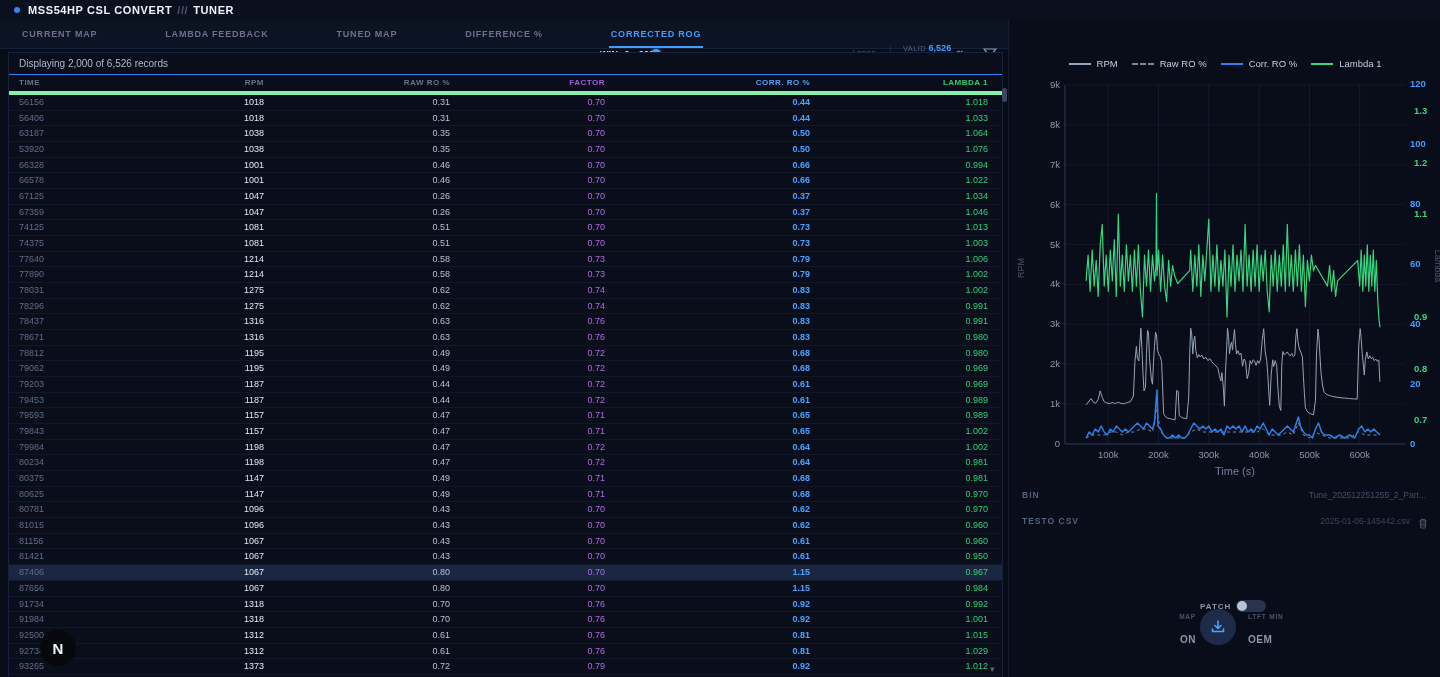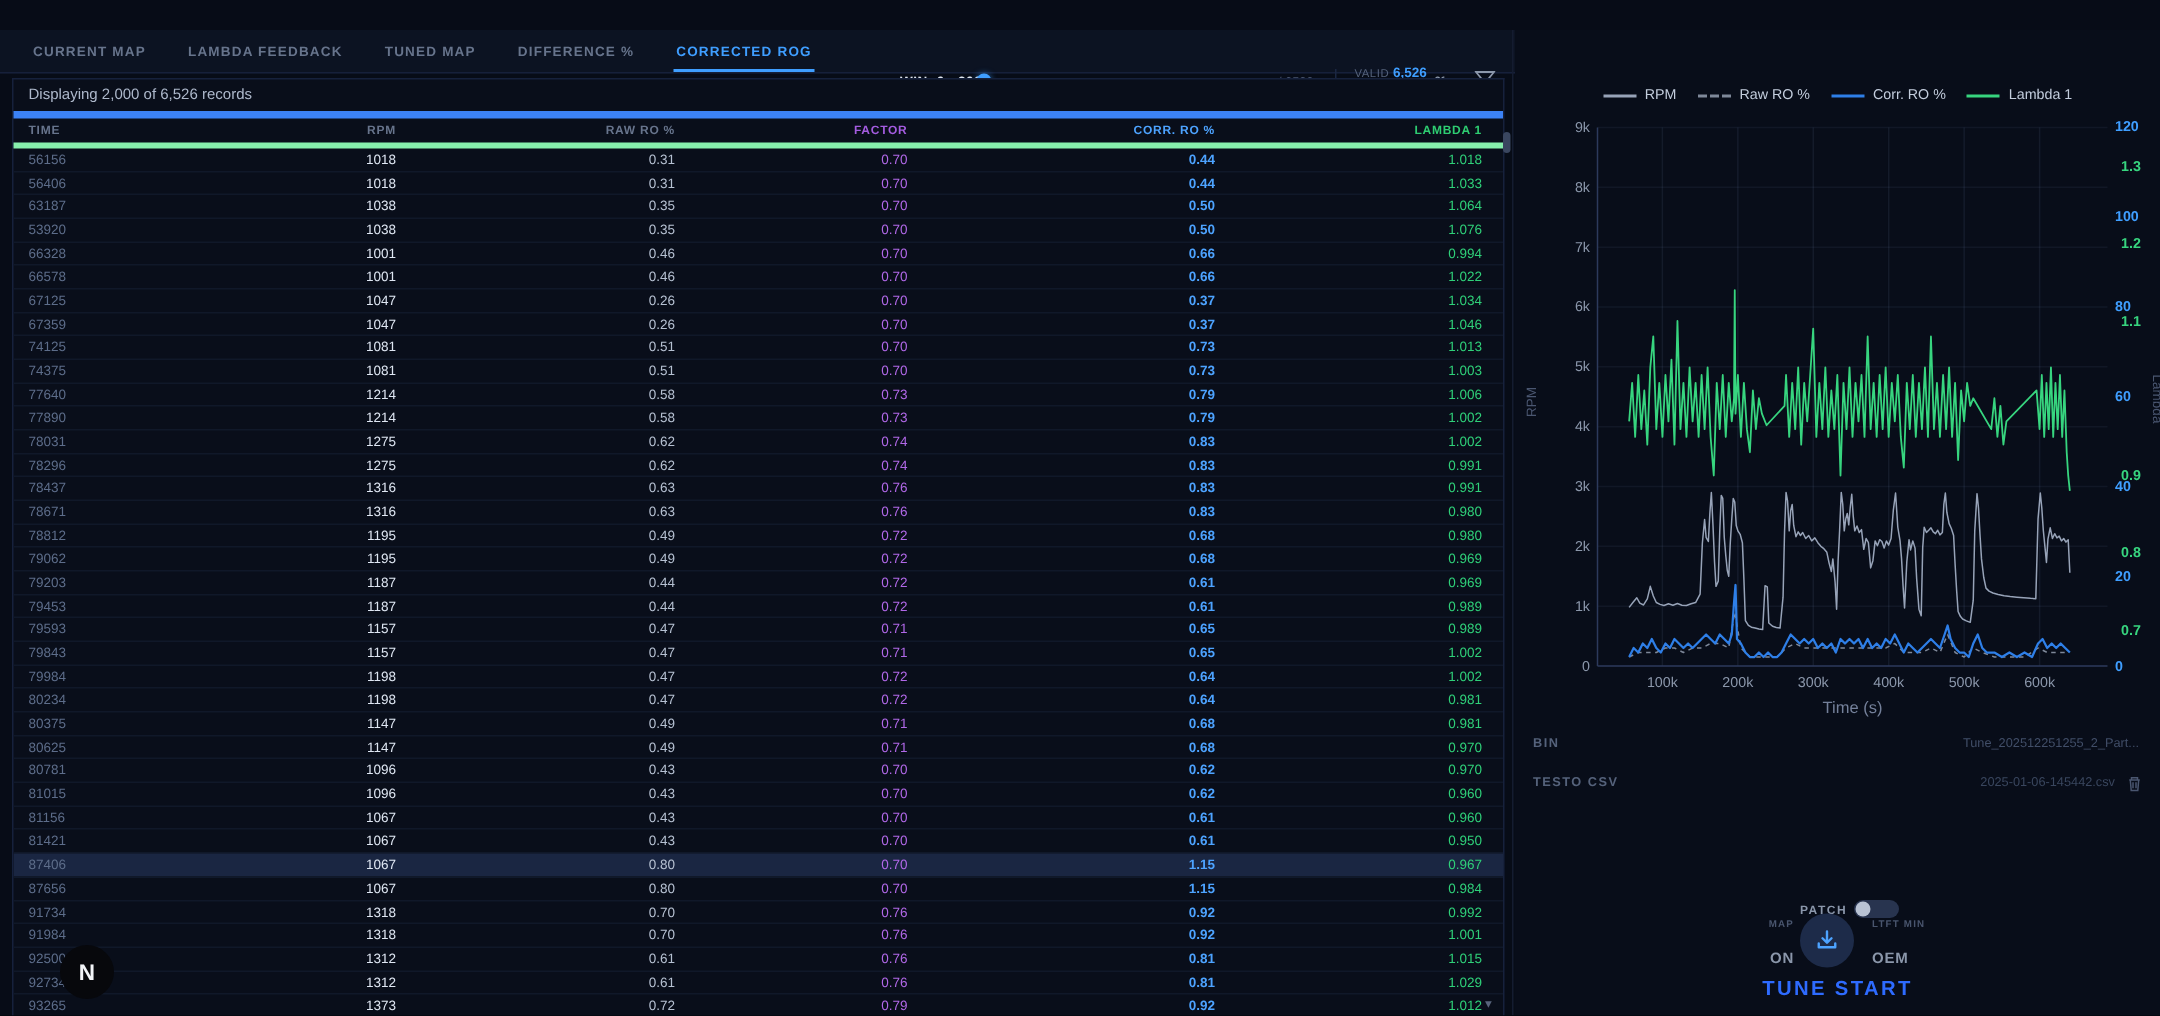--- a/index.html
+++ b/index.html
@@ -4,42 +4,42 @@
 <style>
   html,body{margin:0;padding:0;background:#03060d;}
   .app{position:relative;width:1440px;height:677px;background:#070c17;font-family:"Liberation Sans",sans-serif;overflow:hidden;color:#c7d0dd;}
   
   .topbar{position:absolute;left:0;top:0;width:1440px;height:20px;background:#0a101e;display:flex;align-items:center;}
   .dot{width:6px;height:6px;border-radius:50%;background:#3b82f6;margin-left:14px;margin-right:8px;}
   .title{font-size:11px;font-weight:bold;color:#eef2f8;letter-spacing:.6px;}
   .title .sep{color:#4a5670;margin:0 5px;font-weight:bold;}
   
   .tabstrip{position:absolute;left:0;top:20px;width:1440px;height:28px;background:#0c1322;border-bottom:1px solid #16203a;}
-  .tabs{position:absolute;left:8px;top:0;height:28px;display:flex;align-items:flex-start;}
+  .tabs{position:absolute;left:8px;top:0;height:28px;display:flex;align-items:flex-start;gap:40px;}
   .tab{position:relative;height:28px;line-height:28px;padding:0 14px;font-size:9px;font-weight:bold;letter-spacing:.8px;color:#67748c;cursor:pointer;white-space:nowrap;}
   .tab.active{color:#3f9eff;}
   .tab.active::after{content:"";position:absolute;left:12px;right:12px;bottom:0;height:2px;background:#3f9eff;}
   .panel-divider{position:absolute;left:1008px;top:20px;width:1px;height:657px;background:#141c30;}
   .viz-title{position:absolute;left:1022px;top:28px;font-size:8.5px;font-weight:bold;letter-spacing:1.1px;color:#5f6b80;}
   
   .win-label{position:absolute;left:600px;top:29px;font-size:9px;font-weight:bold;color:#dfe6f0;letter-spacing:.3px;}
   .slider-track{position:absolute;left:652px;top:33px;width:193px;height:3px;border-radius:2px;background:#333f58;}
   .slider-fill{position:absolute;left:0;top:0;width:8px;height:3px;border-radius:2px;background:#3f9eff;}
   .slider-knob{position:absolute;left:651px;top:29px;width:10px;height:10px;border-radius:50%;background:#3f9eff;box-shadow:0 0 4px rgba(63,158,255,.6);}
   .slider-max{position:absolute;left:852px;top:29px;font-size:8.5px;color:#4a5670;}
   .tb-sep{position:absolute;left:890px;top:26px;width:1px;height:16px;background:#1b2742;}
   .valid-block{position:absolute;left:903px;top:23px;font-size:7.5px;line-height:11px;color:#55627b;letter-spacing:.4px;}
   .valid-block b{font-size:9px;letter-spacing:0;}
   .valid-block .v1{color:#3f9eff;margin-top:32px;}
   .valid-block .v2{color:#8b97ab;}
   .alpha-icon{position:absolute;left:955px;top:25px;font-size:13px;color:#8b97ab;cursor:pointer;}
   .funnel-icon{position:absolute;left:983px;top:27px;cursor:pointer;}
   
   .table-wrap{position:absolute;left:8px;top:52px;width:993px;height:625px;border:1px solid #16213c;border-bottom:none;background:#090e1a;}
-  .summary{height:21px;line-height:21px;padding-left:10px;font-size:10px;color:#aeb9cc;border-bottom:5px solid #3b82f6;}
+  .summary{height:21px;line-height:21px;padding-left:10px;font-size:10px;color:#aeb9cc;border-bottom:1px solid #3b82f6;}
   .thead,.trow{display:grid;grid-template-columns:120px 137px 186px 155px 205px 178px;}
   .thead{height:16px;line-height:16px;border-bottom:4px solid #86efac;font-size:8px;font-weight:bold;letter-spacing:.5px;color:#67748c;}
   .thead span,.trow span{text-align:right;padding-right:2px;}
   .thead span:first-child,.trow span:first-child{text-align:left;padding-left:10px;}
   .thead .h3{color:#a45ce0;}
   .thead .h4{color:#4da3ff;}
   .thead .h5{color:#2ecc71;}
   .rows{height:587px;overflow:hidden;}
   .trow{height:14.675px;line-height:14.675px;font-size:9px;border-bottom:1px solid #101829;}
   .trow.hl{background:#1a2642;}
@@ -71,20 +71,26 @@
   .stat-val{font-size:10px;font-weight:bold;letter-spacing:.5px;color:#8b97ab;display:block;margin-top:14px;}
   .tune-btn{position:absolute;left:0;top:631px;width:430px;text-align:center;font-size:13.5px;font-weight:bold;letter-spacing:1.6px;color:#2e6bff;cursor:pointer;}
   
   .n-badge{position:absolute;left:40px;top:630px;width:36px;height:36px;border-radius:50%;background:#07080c;display:flex;align-items:center;justify-content:center;font-size:15px;font-weight:bold;color:#f2f4f8;cursor:pointer;}
 </style>
 </head>
 <body>
 
 <div class="app">
 
+  <div class="topbar">
+    <span class="dot"></span>
+    <span class="title">
+      <span>MSS54HP CSL CONVERT</span><span class="sep">///</span><span>TUNER</span>
+    </span>
+  </div>
 
   <div class="tabstrip">
     <div class="tabs" id="tabs">
         <div class="tab">CURRENT MAP</div>
         <div class="tab">LAMBDA FEEDBACK</div>
         <div class="tab">TUNED MAP</div>
         <div class="tab">DIFFERENCE %</div>
         <div class="tab active">CORRECTED ROG</div>
       </div>
     <span class="win-label">WIN: 0 - 2000</span>
@@ -527,20 +533,19 @@
     </div>
     <div class="dl-btn">
       <svg width="16" height="16" viewBox="0 0 16 16">
           <path d="M8 2 V9 M5 6.5 L8 9.5 L11 6.5 M2.5 10 V12.5 H13.5 V10" fill="none" stroke="#4da3ff" stroke-width="1.6" stroke-linecap="round" stroke-linejoin="round"></path>
         </svg>
     </div>
     <div class="stat-r">
       <span class="stat-cap">LTFT MIN</span>
       <span class="stat-val">OEM</span>
     </div>
-    <div class="tune-btn">TUNE START</div>
   </div>
 
   <div class="panel-divider"></div>
   <div class="n-badge">
       <span>N</span>
     </div>
 </div>
 
 </body></html>

